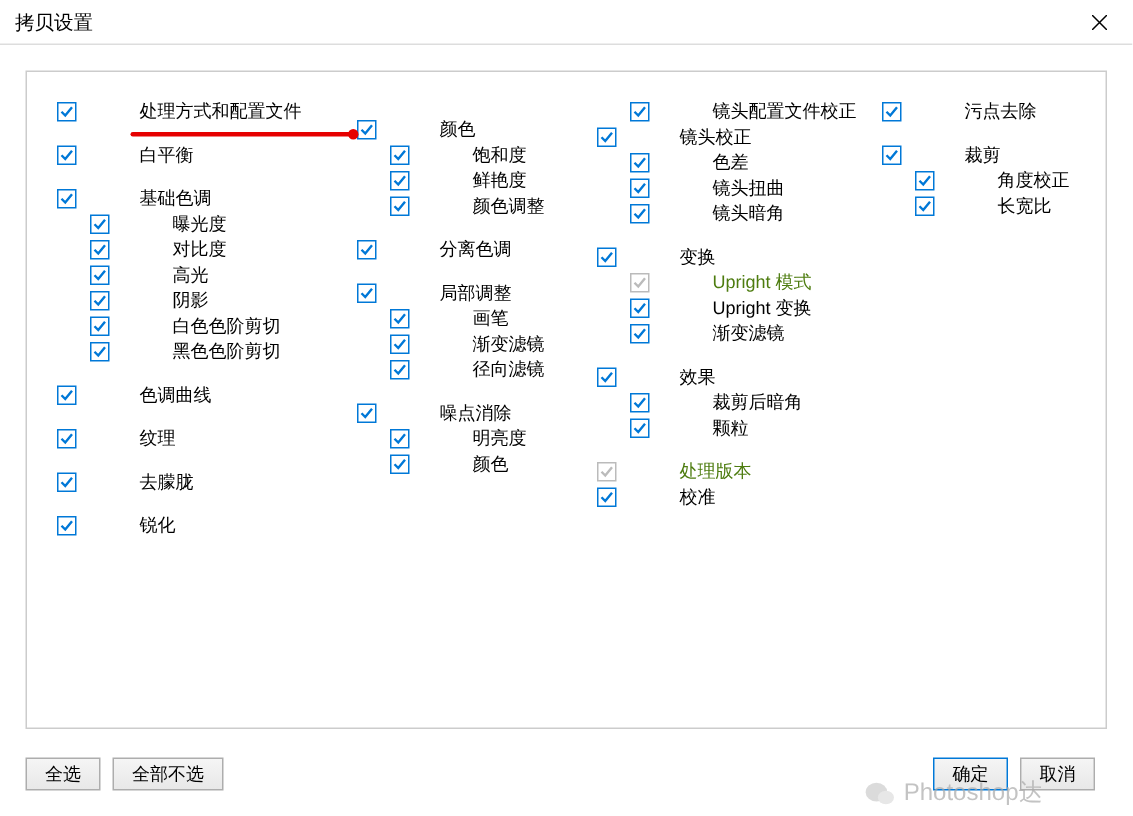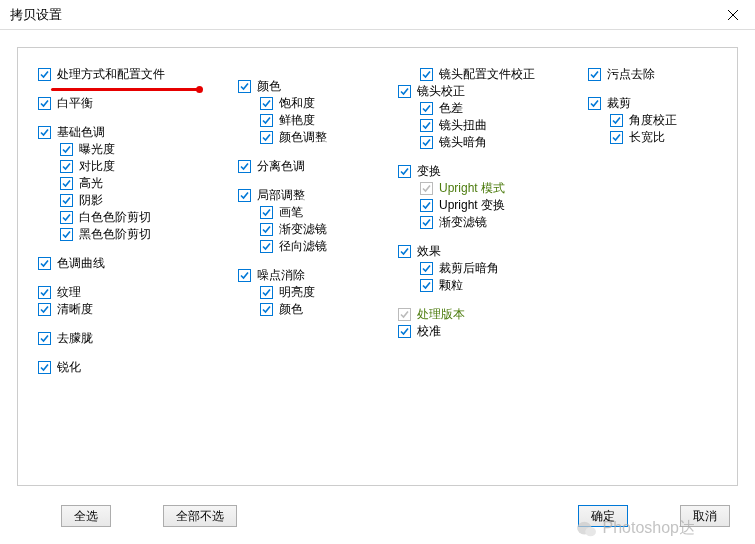--- a/index.html
+++ b/index.html
@@ -66,21 +66,21 @@
       border: 1px solid #0078d7;
       margin-right: 6px;
       display: flex;
       align-items: center;
       justify-content: center;
       flex-shrink: 0;
       background: #fff;
     }
     .chkbox.disabled { border-color: #bbb; }
     .chkbox svg { display: block; }
-    .lbl { color: #000; }
+    .lbl { color: #000; margin-left: 36px; }
     .lbl.disabled { color: #4d7c0f; }
     .underline-red {
       position: relative;
     }
     .underline-red::after {
       content: "";
       position: absolute;
       left: -6px;
       right: -35px;
       bottom: -8px;
@@ -110,21 +110,20 @@
     }
     .btn {
       height: 22px;
       border: 1px solid #adadad;
       background: linear-gradient(#f5f5f5,#e8e8e8);
       padding: 0 12px;
       font-size: 12px;
       font-family: inherit;
       cursor: pointer;
       margin-right: 8px;
-      margin-left: 44px;
     }
     .btn.primary {
       border-color: #0078d7;
     }
     .footer-right { margin-left: auto; display: flex; align-items: center; }
     .watermark {
       position: absolute;
       right: 60px;
       bottom: 5px;
       color: #aaa;
@@ -238,28 +237,20 @@
           <span class="lbl">色调曲线</span>
         </div>
         <div class="spacer"></div>
         <div class="chk-row">
           <span class="chkbox">
             <svg width="11" height="11" viewBox="0 0 11 11">
               <path d="M2 5.5 L4.5 8 L9 2.5" stroke="#0078d7" stroke-width="1.6" fill="none"></path>
             </svg>
           </span>
           <span class="lbl">纹理</span>
-        </div>
-        <div class="chk-row">
-          <span class="chkbox">
-            <svg width="11" height="11" viewBox="0 0 11 11">
-              <path d="M2 5.5 L4.5 8 L9 2.5" stroke="#0078d7" stroke-width="1.6" fill="none"></path>
-            </svg>
-          </span>
-          <span class="lbl">清晰度</span>
         </div>
         <div class="spacer"></div>
         <div class="chk-row">
           <span class="chkbox">
             <svg width="11" height="11" viewBox="0 0 11 11">
               <path d="M2 5.5 L4.5 8 L9 2.5" stroke="#0078d7" stroke-width="1.6" fill="none"></path>
             </svg>
           </span>
           <span class="lbl">去朦胧</span>
         </div>

